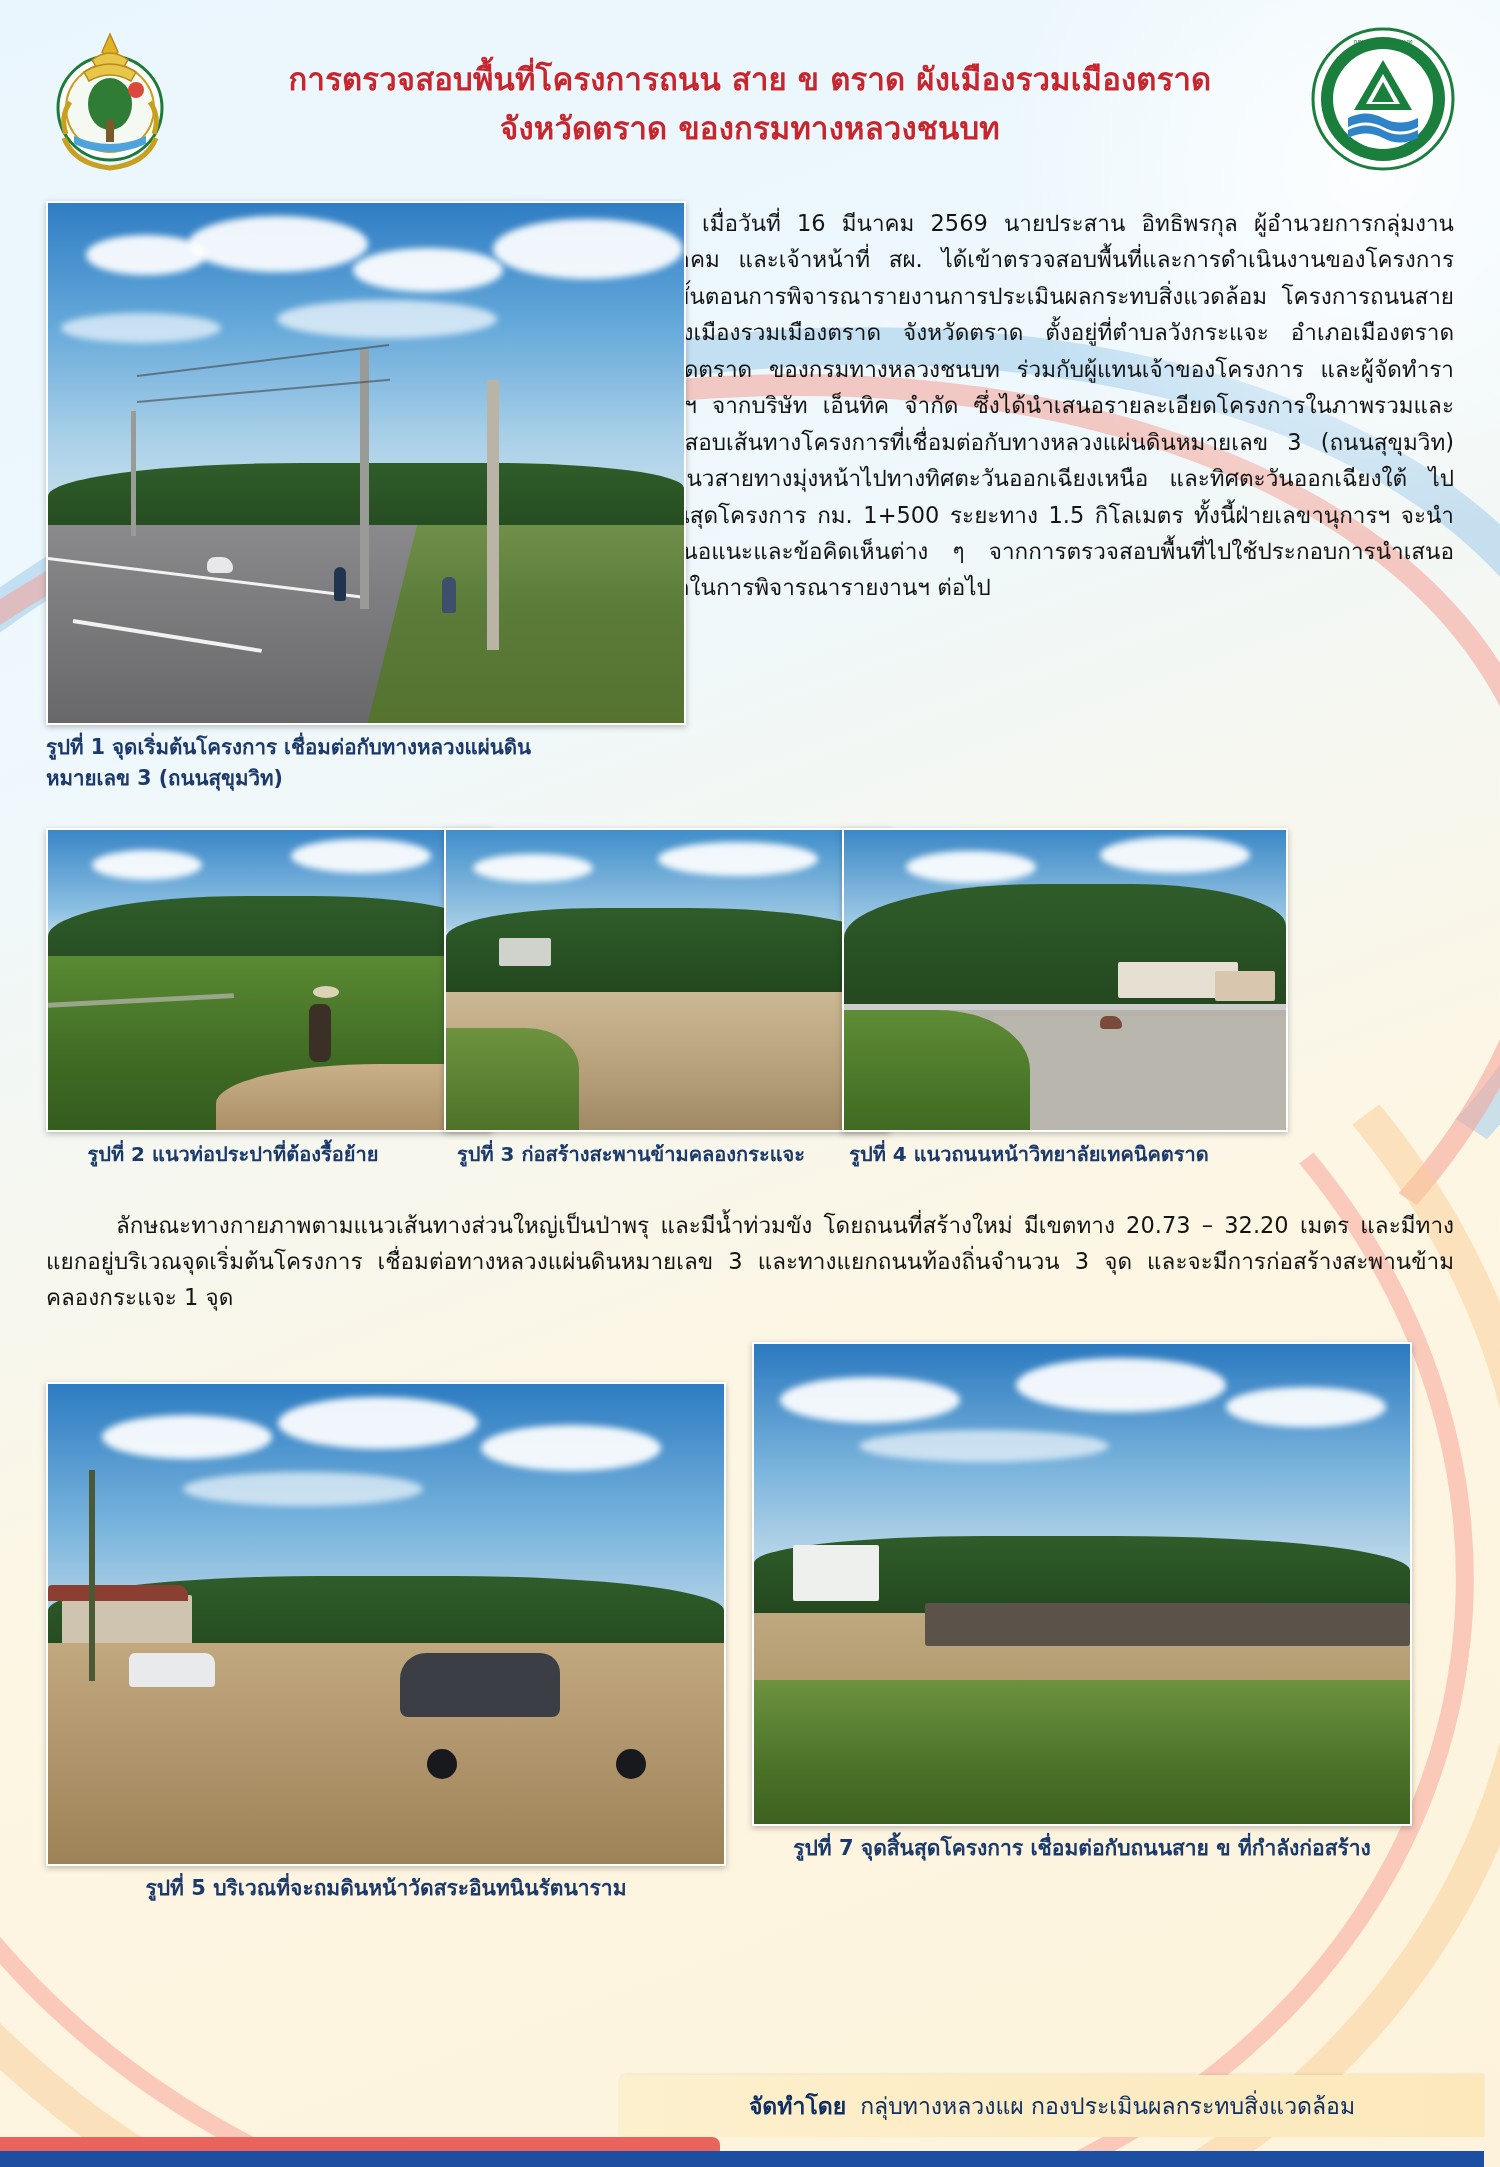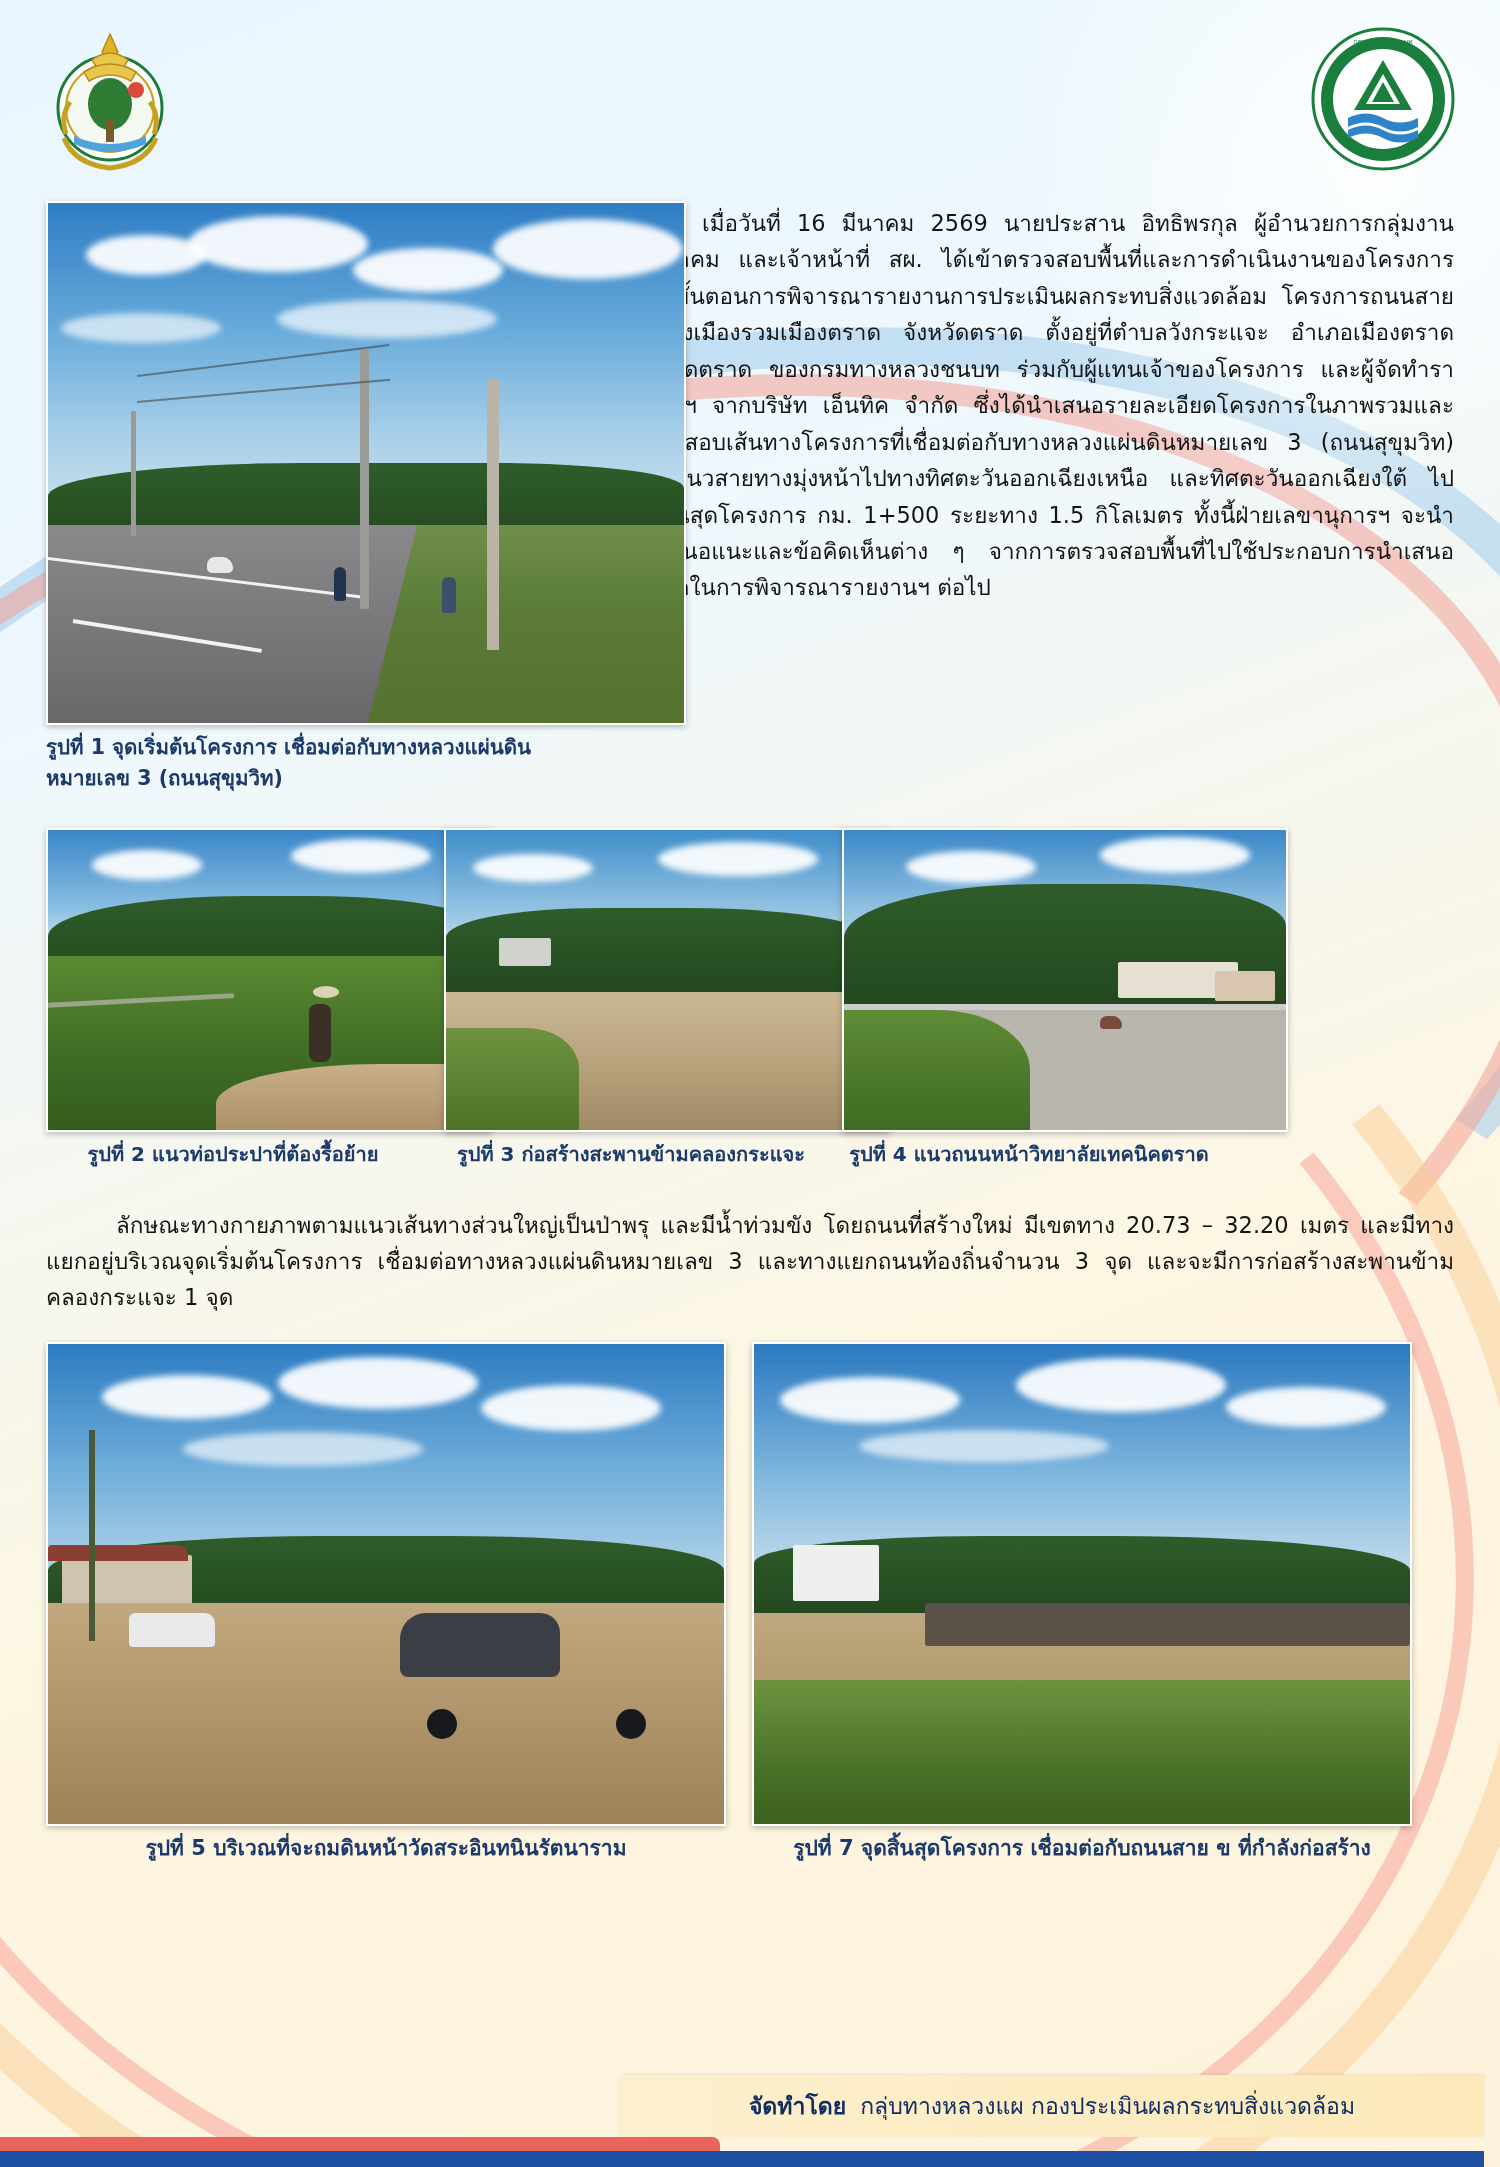--- a/index.html
+++ b/index.html
@@ -160,21 +160,21 @@
     position: relative;
     z-index: 3;
   }
 
   .row-four {
     display: flex;
     gap: 26px;
     margin-top: 26px;
     align-items: flex-start;
   }
-  .fig5-wrap { width: 680px; }
+  .fig5-wrap { width: 680px; margin-top: 40px; }
   .fig5 { width: 676px; height: 480px; }
   .fig6-wrap { width: 660px; }
   .fig6 { width: 656px; height: 480px; }
   .fig5-wrap .caption, .fig6-wrap .caption { font-size: 21px; }
 
   
   .footer {
     position: absolute;
     left: 0; right: 16px; bottom: 0;
     height: 92px;
@@ -298,20 +298,24 @@
         <ellipse cx="70" cy="88" rx="22" ry="26" fill="#2f7d34"></ellipse>
         <rect x="66" y="104" width="8" height="22" fill="#7a5a2a"></rect>
         <path d="M34 120 q36 16 72 0 l0 8 q-36 16 -72 0 Z" fill="#4fa3dd"></path>
         <circle cx="96" cy="74" r="8" fill="#d94a3d"></circle>
         <path d="M24 122 q10 26 46 30 q36 -4 46 -30" fill="none" stroke="#c8a020" stroke-width="5"></path>
         <path d="M26 118 q-6 -18 4 -32" fill="none" stroke="#c8a020" stroke-width="5"></path>
         <path d="M114 118 q6 -18 -4 -32" fill="none" stroke="#c8a020" stroke-width="5"></path>
       </svg>
     </div>
 
+    <div class="header-title">
+      <span>การตรวจสอบพื้นที่โครงการถนน สาย ข ตราด ผังเมืองรวมเมืองตราด</span>
+      <span class="line2">จังหวัดตราด ของกรมทางหลวงชนบท</span>
+    </div>
 
     <div class="emblem-right">
       <svg viewBox="0 0 150 150" width="150" height="150">
         <circle cx="75" cy="75" r="70" fill="#ffffff" stroke="#1a7f3c" stroke-width="3"></circle>
         <circle cx="75" cy="75" r="62" fill="#1a7f3c"></circle>
         <circle cx="75" cy="75" r="50" fill="#ffffff"></circle>
         <path d="M75 36 L104 86 L46 86 Z" fill="#1a7f3c"></path>
         <path d="M75 50 L92 80 L58 80 Z" fill="#ffffff"></path>
         <path d="M75 58 L86 78 L64 78 Z" fill="#1a7f3c"></path>
         <path d="M40 94 q18 -9 35 0 q17 9 35 0 l0 9 q-18 9 -35 0 q-17 -9 -35 0 Z" fill="#2f83c9"></path>

